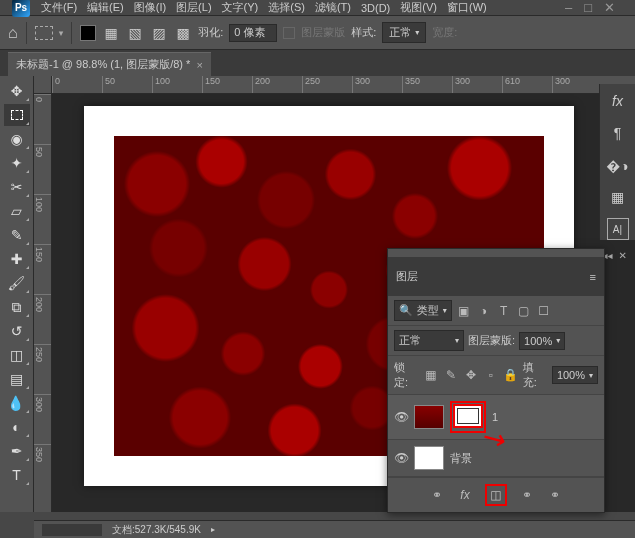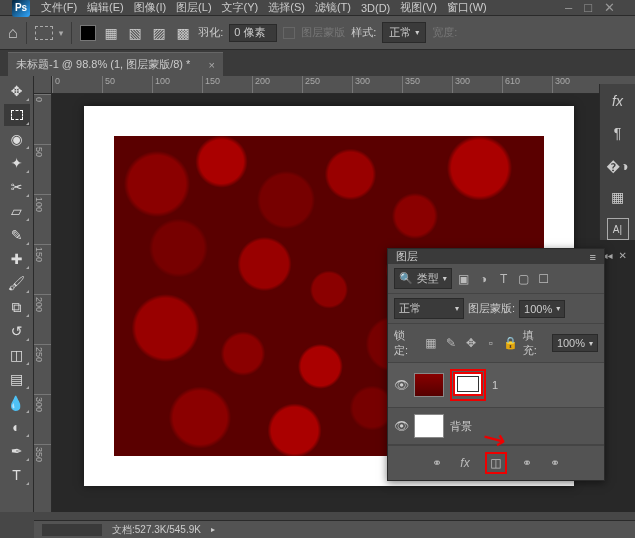--- a/index.html
+++ b/index.html
@@ -12,21 +12,21 @@
 .optbar { background: #535353; height: 34px; display: flex; align-items: center; padding: 0 8px; gap: 6px; border-bottom: 1px solid #2a2a2a; }
 .opt-home { font-size: 16px; cursor: pointer; }
 .opt-sep { width: 1px; height: 22px; background: #3a3a3a; margin: 0 2px; }
 .opt-sel { border: 1px dashed #aaa; width: 18px; height: 14px; }
 .opt-swatch { width: 16px; height: 16px; background: #000; border: 1px solid #777; }
 .opt-icon { width: 18px; height: 18px; display: flex; align-items: center; justify-content: center; cursor: pointer; color: #ccc; font-size: 14px; }
 .opt-label { font-size: 11px; }
 .opt-input { background: #3a3a3a; border: 1px solid #2a2a2a; color: #ccc; padding: 2px 4px; width: 48px; font-size: 11px; }
 .opt-dd { background: #3a3a3a; border: 1px solid #2a2a2a; color: #ccc; padding: 2px 6px; font-size: 11px; display: flex; align-items: center; gap: 4px; }
 .tabbar { background: #3a3a3a; height: 26px; display: flex; align-items: flex-end; padding-left: 8px; }
-.doc-tab { background: #535353; padding: 4px 8px; font-size: 11px; border-top: 1px solid #666; display: flex; align-items: center; gap: 18px; }
+.doc-tab { background: #535353; padding: 4px 8px; font-size: 11px; border-top: 1px solid #666; display: flex; align-items: center; gap: 6px; }
 .tab-close { cursor: pointer; color: #aaa; }
 .main { display: flex; height: calc(538px - 24px - 34px - 26px - 18px); }
 .toolbox { width: 34px; background: #535353; border-right: 1px solid #2a2a2a; display: flex; flex-direction: column; align-items: center; padding-top: 4px; gap: 2px; }
 .tool { width: 26px; height: 22px; display: flex; align-items: center; justify-content: center; cursor: pointer; color: #ddd; font-size: 14px; position: relative; }
 .tool.active { background: #3a3a3a; }
 .tool .tri { position: absolute; right: 1px; bottom: 1px; width: 0; height: 0; border-right: 3px solid #aaa; border-top: 3px solid transparent; }
 .canvas-area { flex: 1; background: #282828; position: relative; overflow: hidden; }
 .ruler-h { position: absolute; top: 0; left: 18px; right: 0; height: 18px; background: #535353; border-bottom: 1px solid #2a2a2a; display: flex; font-size: 9px; color: #aaa; }
 .ruler-h span { width: 50px; border-left: 1px solid #777; padding-left: 2px; }
 .ruler-v { position: absolute; top: 18px; left: 0; width: 18px; bottom: 0; background: #535353; border-right: 1px solid #2a2a2a; display: flex; flex-direction: column; font-size: 9px; color: #aaa; }
@@ -51,21 +51,21 @@
   radial-gradient(circle at 65% 65%, #700 7%, transparent 8%),
   radial-gradient(circle at 80% 78%, #900 5%, transparent 6%),
   radial-gradient(circle at 20% 88%, #8b0000 6%, transparent 7%),
   radial-gradient(circle at 42% 92%, #a00 6%, transparent 7%),
   radial-gradient(circle at 60% 85%, #700 5%, transparent 6%),
   radial-gradient(circle at 90% 90%, #900 6%, transparent 7%),
   #5a0000; }
 .rp-strip { position: absolute; top: 84px; right: 0; width: 36px; background: #424242; border-left: 1px solid #2a2a2a; display: flex; flex-direction: column; align-items: center; padding-top: 6px; gap: 10px; }
 .rp-strip .ic { width: 22px; height: 22px; display: flex; align-items: center; justify-content: center; cursor: pointer; color: #ccc; font-size: 14px; }
 .layers-panel { position: absolute; top: 248px; right: 30px; width: 218px; background: #535353; border: 1px solid #2a2a2a; box-shadow: 0 2px 8px rgba(0,0,0,.5); }
-.lp-head { background: #3a3a3a; padding: 0 8px; font-size: 11px; display: flex; align-items: center; }
+.lp-head { background: #3a3a3a; padding: 12px 8px; font-size: 11px; display: flex; align-items: center; margin-top: 8px; }
 .lp-row { display: flex; align-items: center; padding: 4px 6px; gap: 4px; border-bottom: 1px solid #444; font-size: 11px; }
 .lp-dd { background: #3a3a3a; border: 1px solid #2a2a2a; padding: 2px 4px; display: flex; align-items: center; gap: 4px; font-size: 11px; }
 .lp-ic { width: 16px; height: 16px; display: flex; align-items: center; justify-content: center; cursor: pointer; color: #bbb; font-size: 12px; }
 .lp-layers { max-height: 100px; overflow: auto; }
 .layer-row { display: flex; align-items: center; padding: 6px; gap: 6px; border-bottom: 1px solid #444; }
 .layer-row.sel { background: #5a5a5a; }
 .eye { width: 14px; color: #ccc; cursor: pointer; font-size: 12px; }
 .thumb { width: 30px; height: 24px; border: 1px solid #888; background: #fff; }
 .thumb.roses-t { background: linear-gradient(#800,#500); }
 .mask-t { width: 30px; height: 24px; border: 2px solid #e00; background: #fff; display: inline-block; position: relative; }

